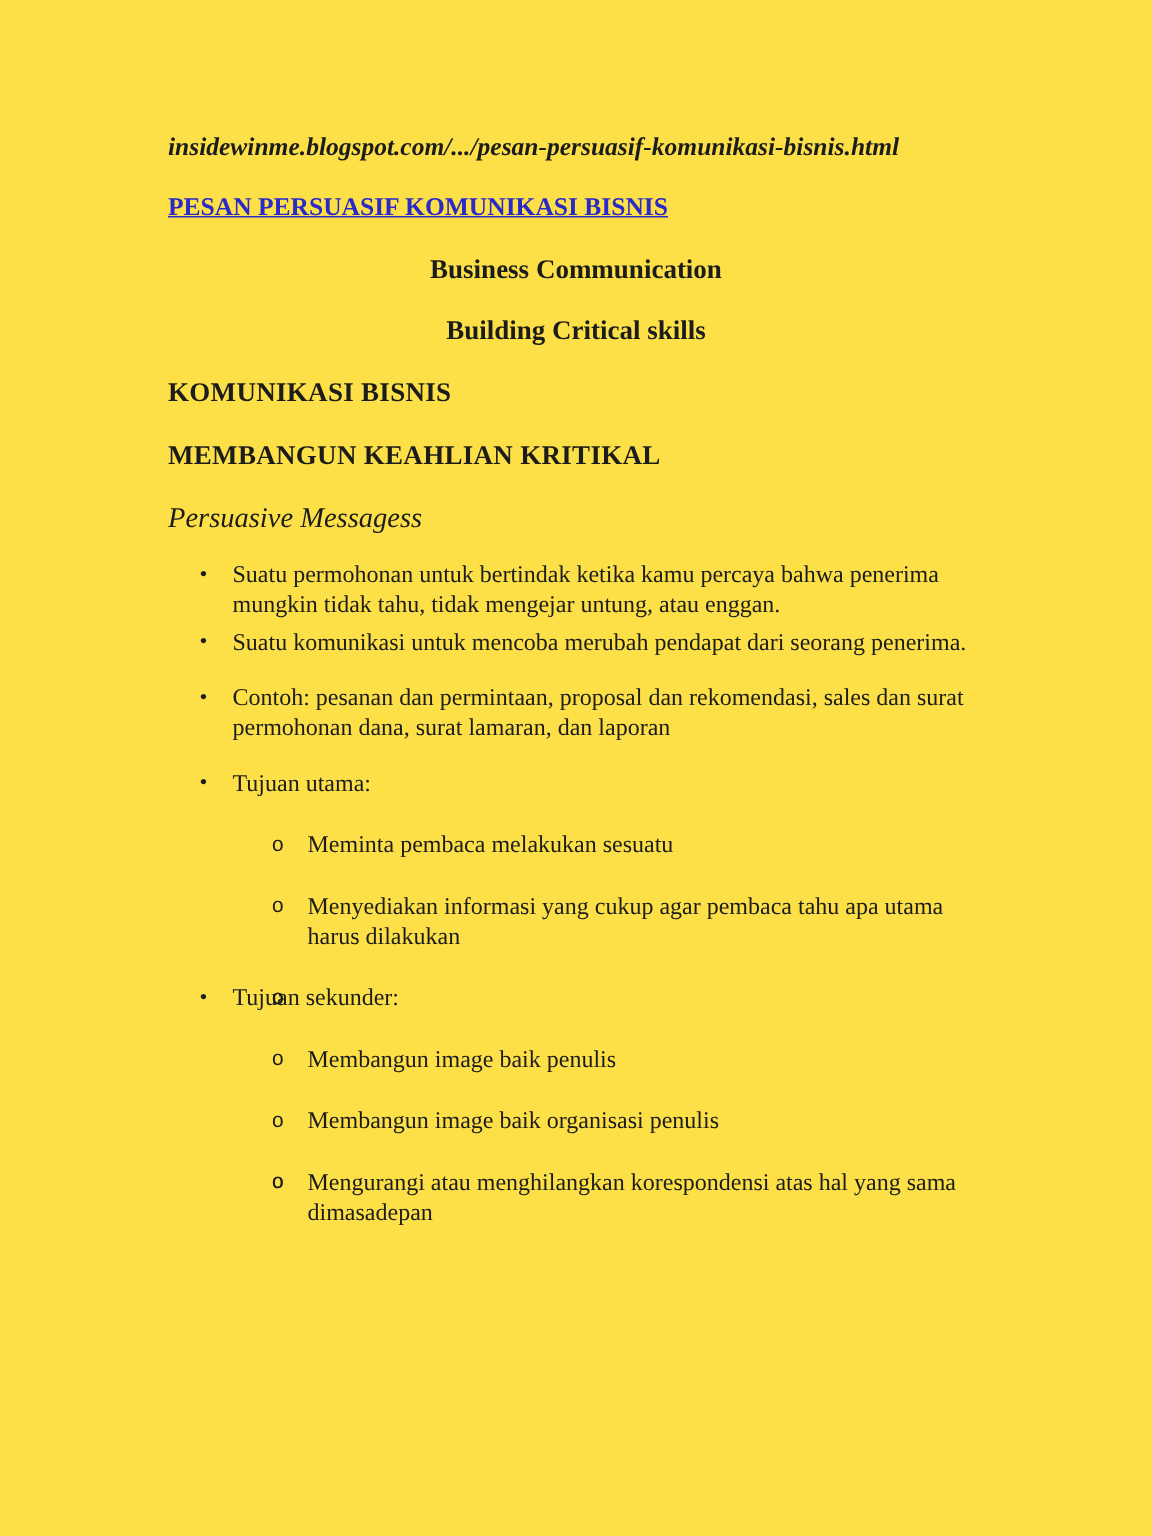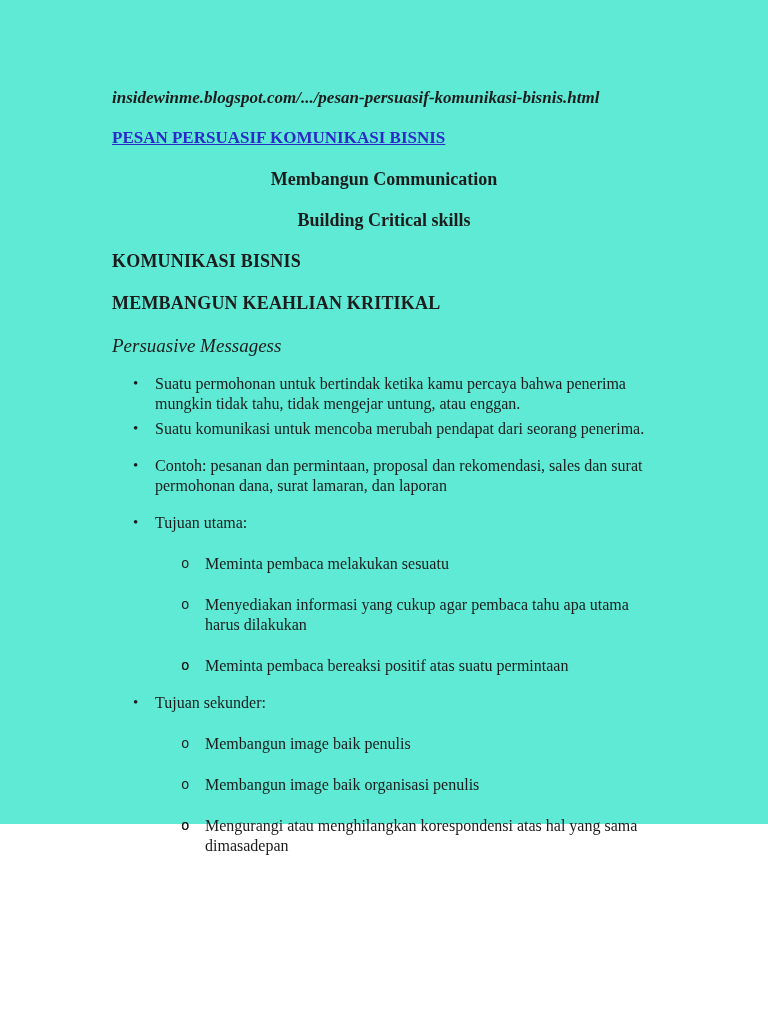--- a/index.html
+++ b/index.html
@@ -10,23 +10,23 @@
   body {
     width: 768px;
     height: 1024px;
     font-family: "Liberation Serif", "DejaVu Serif", serif;
     color: #1c1c1c;
     overflow: hidden;
   }
   .page {
     box-sizing: border-box;
     width: 768px;
-    height: 824px;
+    height: 1024px;
     padding: 88px 112px 4px 112px;
-    background: #5eead4;
+    background: #fde047;
   }
   .url-line {
     margin: 0 0 20px 0;
     font-size: 17px;
     line-height: 20px;
     font-weight: bold;
     font-style: italic;
   }
   .link-line {
     margin: 0 0 21px 0;
@@ -102,21 +102,21 @@
 </style>
 </head>
 <body>
 
 <div class="page">
 
   <p class="url-line">insidewinme.blogspot.com/.../pesan-persuasif-komunikasi-bisnis.html</p>
 
   <p class="link-line"><a class="doc-link">PESAN PERSUASIF KOMUNIKASI BISNIS</a></p>
 
-  <p class="center-h">Membangun Communication</p>
+  <p class="center-h">Business Communication</p>
 
   <p class="center-h">Building Critical skills</p>
 
   <p class="caps-h">KOMUNIKASI BISNIS</p>
 
   <p class="caps-h">MEMBANGUN KEAHLIAN KRITIKAL</p>
 
   <p class="section-title">Persuasive Messagess</p>
 
   <div class="list">
@@ -146,21 +146,20 @@
         </div>
         <div class="li2">
           <span class="m2">o</span>
           <span>Menyediakan informasi yang cukup agar pembaca tahu apa utama harus dilakukan</span>
         </div>
         <div class="li2">
           <span class="m2">o</span>
         </div>
         <div class="li2">
           <span class="m2">o</span>
-          <span>Meminta pembaca bereaksi positif atas suatu permintaan</span>
         </div>
       </div>
     </div>
 
     <div class="li1">
       <span class="m1">•</span>
       <span>Tujuan sekunder:</span>
       <div class="sublist">
         <div class="li2">
           <span class="m2">o</span>

